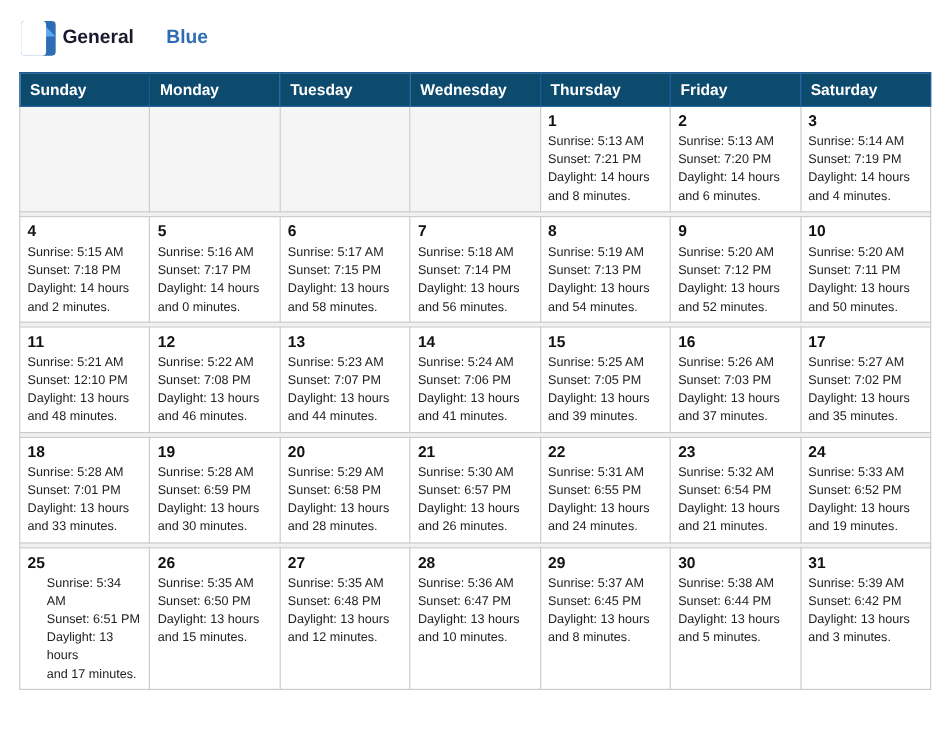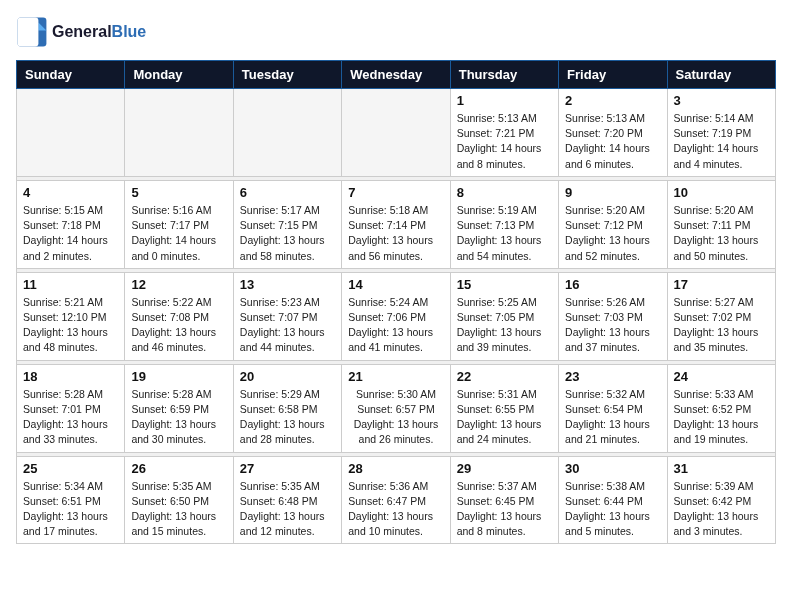--- a/index.html
+++ b/index.html
@@ -35,21 +35,21 @@
     }
     .location {
       font-size: 16px;
       color: #444;
     }
     .calendar {
       width: 100%;
       border-collapse: collapse;
     }
     .calendar th {
-      background: #0f172a;
+      background: #0c4a6e;
       color: white;
       padding: 6px 8px;
       text-align: left;
       font-size: 13px;
       border: 1px solid #1a5a9a;
     }
     .calendar td {
       border: 1px solid #ccc;
       vertical-align: top;
       padding: 4px 6px;
@@ -78,21 +78,21 @@
 <body>
 
 <div class="header">
   <div class="logo">
     <svg class="logo-icon" viewBox="0 0 40 40">
       <rect x="2" y="2" width="36" height="36" rx="4" fill="#2e6db4"></rect>
       <polygon points="28,8 38,18 28,18" fill="#5aabf0"></polygon>
       <rect x="2" y="2" width="26" height="36" rx="4" fill="white"></rect>
     </svg>
     <div>
-      <div style="font-size:16px;font-weight:bold;color:#1a1a2e;">General<span style="color:#2e6db4;">Blue</span></div>
+      <div style="font-size:16px;font-weight:bold;color:#1a1a2e;">General<span style="color:#2e6db4;padding-left:27px;">Blue</span></div>
     </div>
   </div>
   <div class="title-area">
   </div>
 </div>
 
 <table class="calendar">
   <thead>
     <tr>
       <th>Sunday</th>
@@ -260,21 +260,21 @@
         </td>
         <td>
           <div class="day-num">20</div>
           <div class="day-info" style="white-space: pre-line;">Sunrise: 5:29 AM
 Sunset: 6:58 PM
 Daylight: 13 hours
 and 28 minutes.</div>
         </td>
         <td>
           <div class="day-num">21</div>
-          <div class="day-info" style="white-space: pre-line; text-align: center;">Sunrise: 5:30 AM
+          <div class="day-info" style="white-space: pre-line;">Sunrise: 5:30 AM
 Sunset: 6:57 PM
 Daylight: 13 hours
 and 26 minutes.</div>
         </td>
         <td>
           <div class="day-num">22</div>
           <div class="day-info" style="white-space: pre-line;">Sunrise: 5:31 AM
 Sunset: 6:55 PM
 Daylight: 13 hours
 and 24 minutes.</div>
@@ -293,21 +293,21 @@
 Daylight: 13 hours
 and 19 minutes.</div>
         </td>
       </tr>
       <tr>
         <td colspan="7" style="height: 4px; background: rgb(240, 240, 240); padding: 0px; border: 1px solid rgb(204, 204, 204);"></td>
       </tr>
       <tr>
         <td>
           <div class="day-num">25</div>
-          <div class="day-info" style="white-space: pre-line;">Sunrise: 5:34 AM
+          <div class="day-info" style="white-space: pre-line; margin-left: 16px;">Sunrise: 5:34 AM
 Sunset: 6:51 PM
 Daylight: 13 hours
 and 17 minutes.</div>
         </td>
         <td>
           <div class="day-num">26</div>
           <div class="day-info" style="white-space: pre-line;">Sunrise: 5:35 AM
 Sunset: 6:50 PM
 Daylight: 13 hours
 and 15 minutes.</div>

